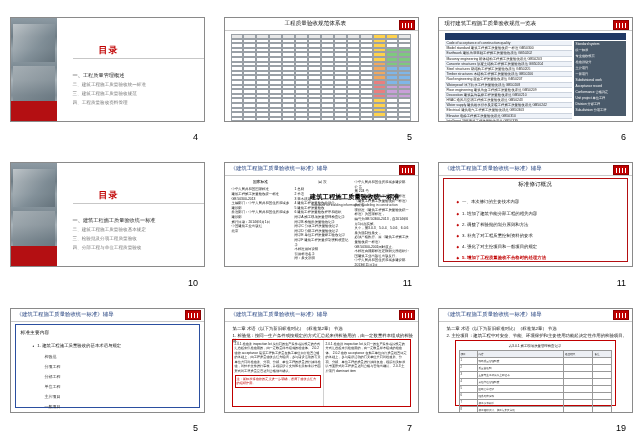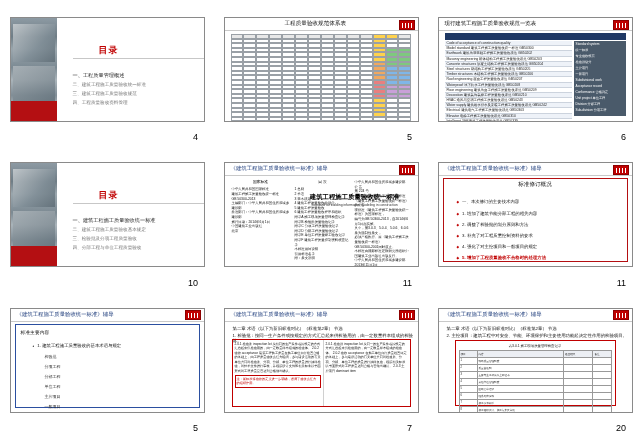--- a/index.html
+++ b/index.html
@@ -798,16 +798,16 @@
                 <td>10</td>
                 <td>施工设施和机械设备管理制度</td>
                 <td></td>
                 <td></td>
               </tr>
 
         </tbody>
           </table>
       </div>
     </div>
-    <div class="slidenum">20</div>
+    <div class="slidenum">19</div>
   </div>
 
 </div>
 
 </body></html>

